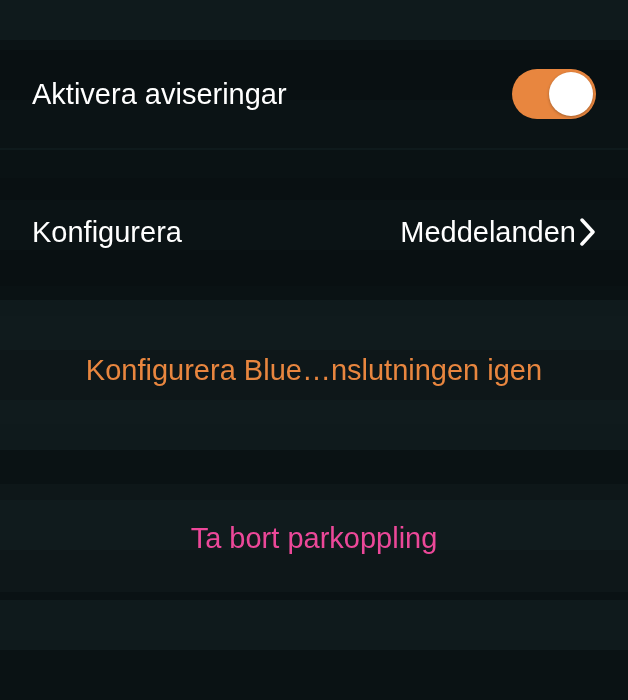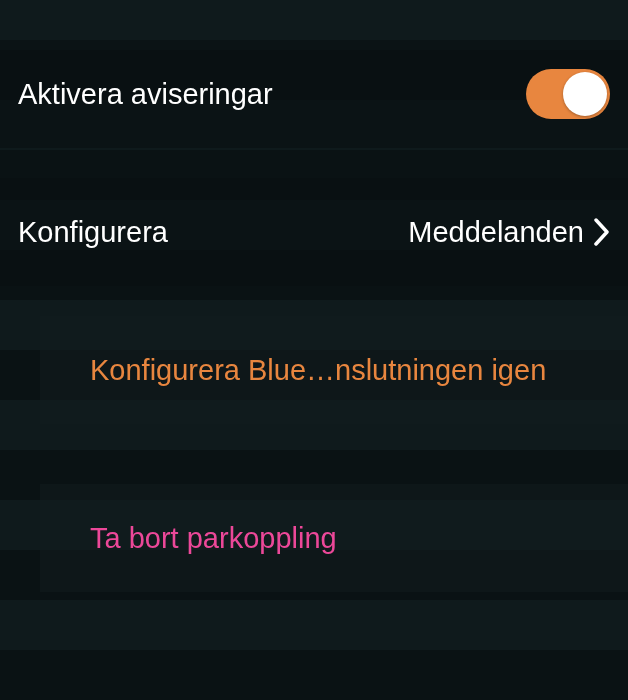--- a/index.html
+++ b/index.html
@@ -27,36 +27,36 @@
       );
       z-index: 0;
     }
     .content {
       position: relative;
       z-index: 1;
     }
     .row {
       display: flex;
       align-items: center;
-      padding: 0 18px;
+      padding: 0 32px;
       height: 108px;
       position: relative;
     }
     .row-label {
       color: #ffffff;
       font-size: 29px;
       font-weight: 400;
       flex: 0 0 auto;
     }
     .row-value-wrap {
       flex: 1 1 auto;
       display: flex;
       justify-content: flex-end;
       align-items: center;
-      gap: 10px;
+      gap: 4px;
       min-width: 0;
     }
     .row-value {
       color: #ffffff;
       font-size: 29px;
       font-weight: 400;
     }
     .toggle {
       width: 84px;
       height: 50px;
@@ -81,24 +81,24 @@
       flex: 0 0 auto;
       width: 16px;
       height: 28px;
     }
     .chevron svg {
       display: block;
     }
     .action-row {
       display: flex;
       align-items: center;
+      justify-content: center;
       padding: 0 50px;
       height: 108px;
       cursor: pointer;
-      margin-left: 40px;
     }
     .action-text {
       font-size: 29px;
       font-weight: 400;
       text-align: center;
       white-space: nowrap;
       overflow: hidden;
     }
     .orange {
       color: #e8863f;

